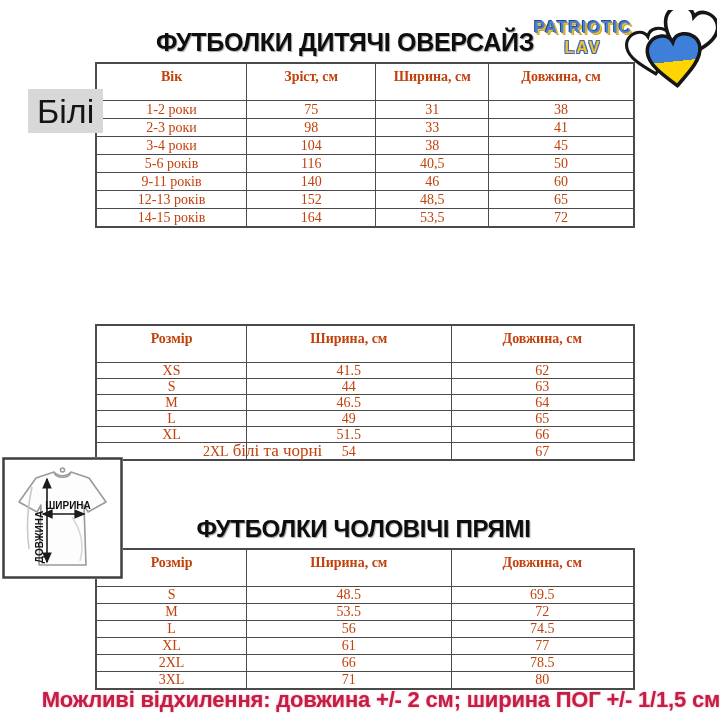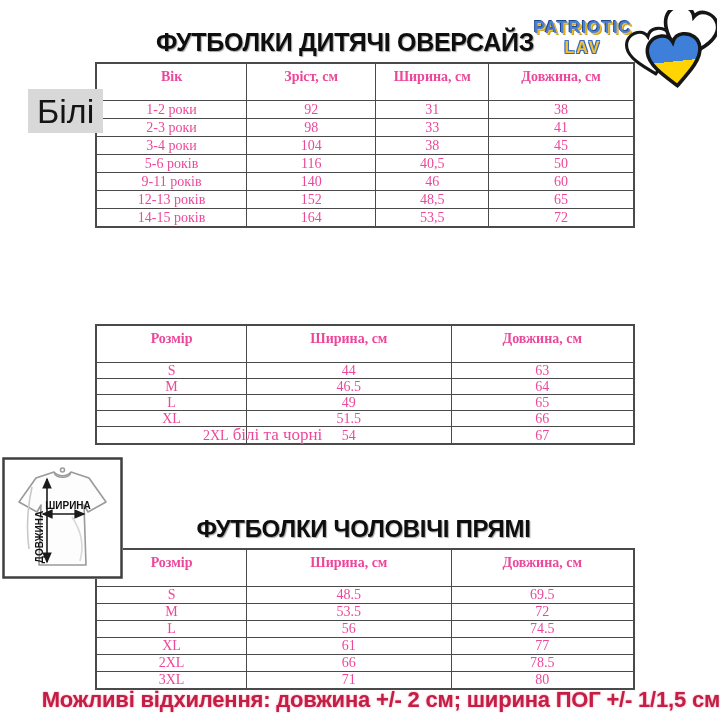--- a/index.html
+++ b/index.html
@@ -35,21 +35,21 @@
   #badge-bili {
     position:absolute; left:28px; top:89px; z-index:3;
     background:#d8d8d8; color:#141414; font-size:34px; line-height:44px;
     padding:0 9px; height:44px;
   }
 
   
   .size-table {
     position:absolute; left:95px; width:540px;
     border-collapse:collapse; table-layout:fixed;
-    font-family:"Liberation Serif", serif; font-size:14px; color:#ec4899;
+    font-family:"Liberation Serif", serif; font-size:14px; color:#c2410c;
     background:#fff;
   }
   .size-table th, .size-table td { border:1px solid #4a4a4a; text-align:center; overflow:visible; }
   .size-table { border:2px solid #4a4a4a; }
   .size-table th {
     font-weight:700; vertical-align:top; padding:5px 0 15px 0; font-size:14px;
   }
   .size-table td { height:17px; padding:0; line-height:16px; }
   #table-kids  { top:62px; }
   #table-kids td { height:18px; line-height:17px; }
@@ -115,21 +115,21 @@
         <tr>
           <th>Вік</th>
           <th>Зріст, см</th>
           <th>Ширина, см</th>
           <th>Довжина, см</th>
         </tr>
       </thead>
       <tbody>
         <tr>
           <td>1-2 роки</td>
-          <td>92</td>
+          <td>75</td>
           <td>31</td>
           <td>38</td>
         </tr>
         <tr>
           <td>2-3 роки</td>
           <td>98</td>
           <td>33</td>
           <td>41</td>
         </tr>
         <tr>
@@ -168,20 +168,25 @@
 
   <table id="table-women" class="size-table">
       <thead>
         <tr>
           <th>Розмір</th>
           <th>Ширина, см</th>
           <th>Довжина, см</th>
         </tr>
       </thead>
       <tbody>
+        <tr>
+          <td>XS</td>
+          <td>41.5</td>
+          <td>62</td>
+        </tr>
         <tr>
           <td>S</td>
           <td>44</td>
           <td>63</td>
         </tr>
         <tr>
           <td>M</td>
           <td>46.5</td>
           <td>64</td>
         </tr>

